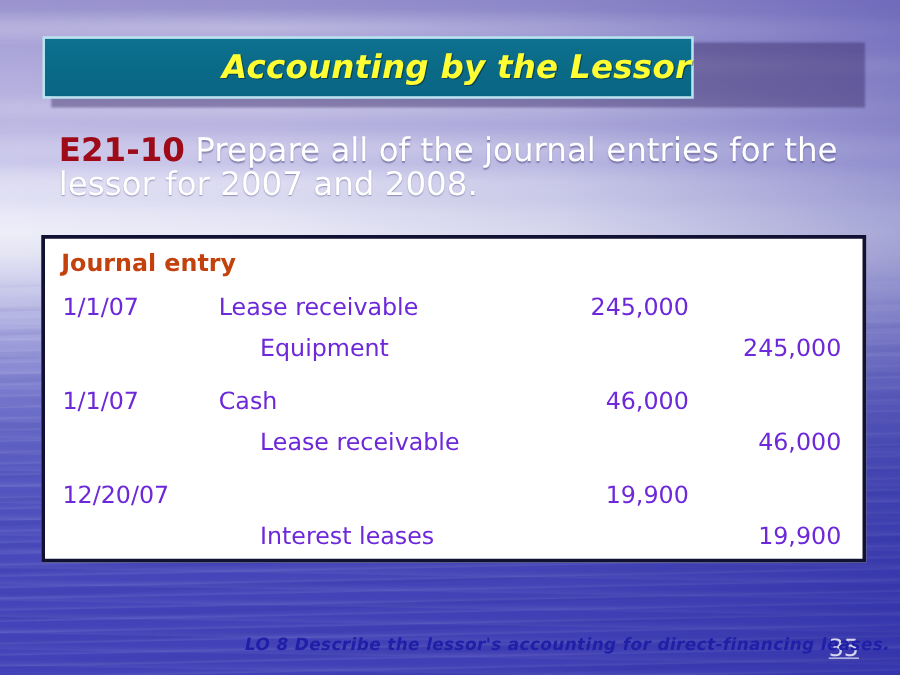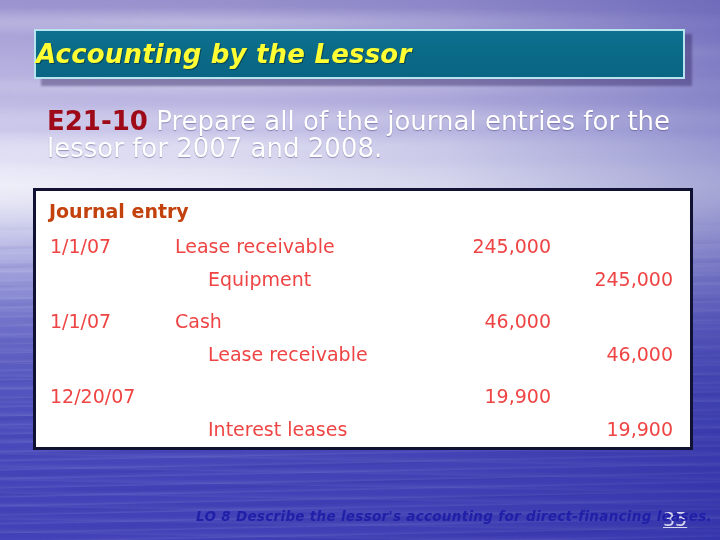--- a/index.html
+++ b/index.html
@@ -101,29 +101,29 @@
     top: 34px;
     width: 651px;
     height: 52px;
     background: rgba(44, 30, 90, 0.40);
     filter: blur(1px);
   }
   .title-bar {
     position: absolute;
     left: 34px;
     top: 29px;
-    width: 651px;
+    width: 521px;
     height: 50px;
     background: #0b6e8c;
     background: linear-gradient(to bottom, #0d7190 0%, #0a6a86 55%, #0a6585 100%);
     border: 2px solid #b8e4f0;
     box-sizing: border-box;
     display: flex;
     align-items: center;
-    justify-content: flex-start;
+    justify-content: flex-end;
   }
   .title-text {
     font-family: "DejaVu Sans", sans-serif;
     font-weight: bold;
     font-style: italic;
     font-size: 26px;
     color: #ffff33;
     letter-spacing: 0.2px;
     white-space: nowrap;
     text-shadow: 1px 1px 0 rgba(0,0,0,0.35);
@@ -170,21 +170,21 @@
   .entries {
     position: absolute;
     left: 0; right: 0;
     top: 44px;
   }
   .jrow {
     position: relative;
     height: 33px;
     font-family: "DejaVu Sans", sans-serif;
     font-size: 19px;
-    color: #ef4444;
+    color: #6d28d9;
   }
   .c-date {
     position: absolute;
     left: 14px;
     top: 0;
     white-space: nowrap;
   }
   .c-acct {
     position: absolute;
     left: 139px;

